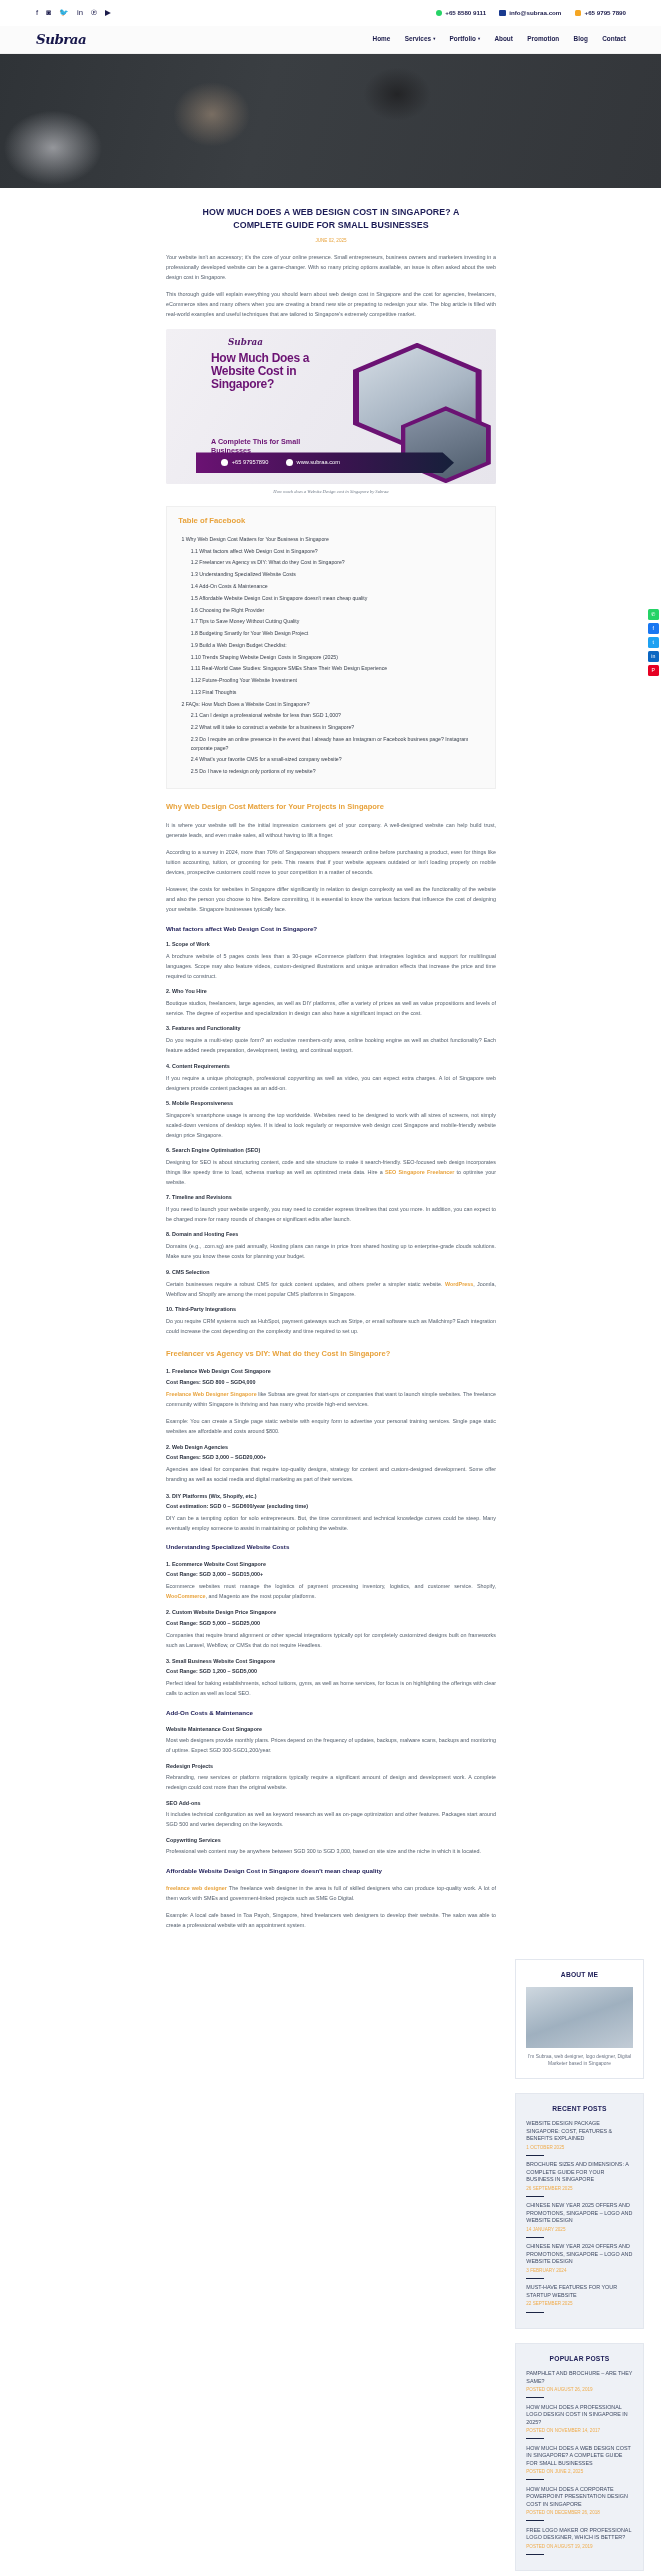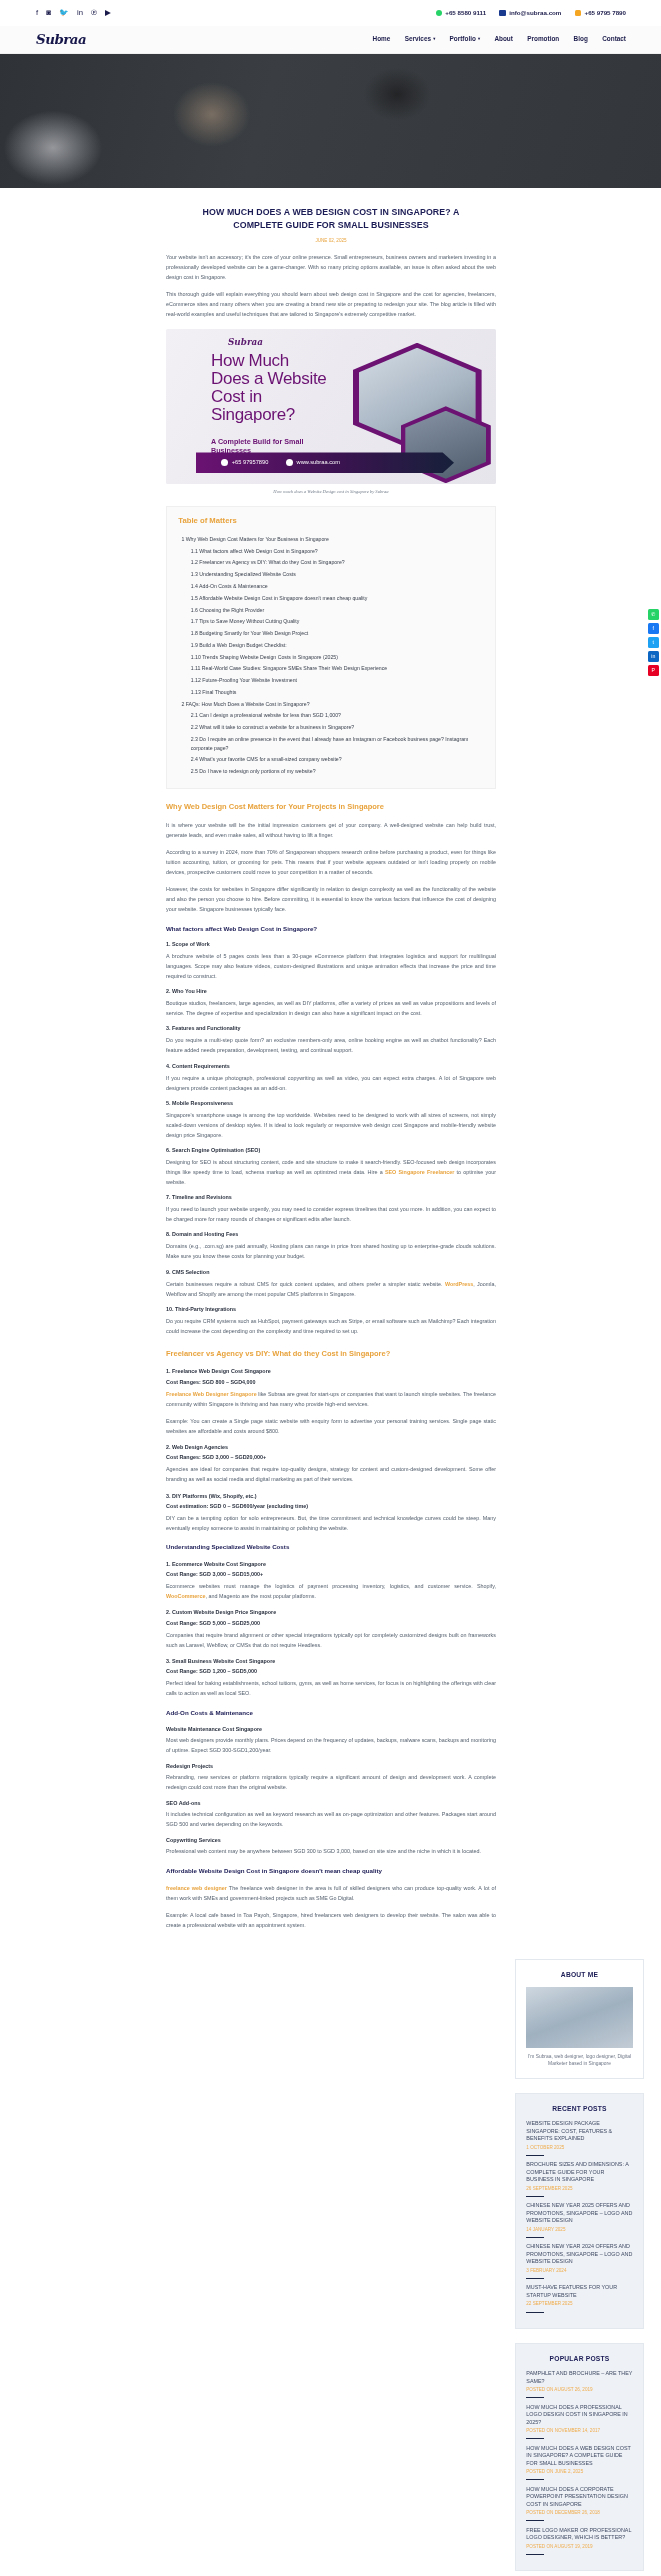--- a/index.html
+++ b/index.html
@@ -46,21 +46,21 @@
   
   h1.title { font-size:8.8px; line-height:1.5; color:#1b1b55; text-align:center; font-weight:700; text-transform:uppercase; letter-spacing:0.1px; padding:0 20.6px; }
   .post-date { text-align:center; color:#e8a33d; font-size:4.6px; margin-top:5.2px; }
   .para { margin-top:7.2px; font-size:5.4px; color:#55606e; text-align:justify; line-height:1.85; }
   .lnk-b { color:#e8a33d; font-weight:600; }
 
   
   .info { margin-top:10.3px; width:100%; height:155px; border-radius:1.5px; position:relative; overflow:hidden;
           background:linear-gradient(120deg,#f2f0f4 0%,#eceaf0 45%,#e7e5ec 100%); }
   .info-logo { position:absolute; top:5.2px; left:62px; font-family:"DejaVu Serif",serif; font-style:italic; font-weight:700; font-size:8.8px; color:#5b1b6e; }
-  .info-h { position:absolute; top:23px; left:45px; width:118px; font-size:17px; font-weight:400; line-height:1.05; color:#6b1273; letter-spacing:-0.3px; }
+  .info-h { position:absolute; top:23px; left:45px; width:118px; font-size:12px; font-weight:700; line-height:1.05; color:#6b1273; letter-spacing:-0.3px; }
   .info-sub { position:absolute; top:109px; left:45px; width:113px; font-size:7.2px; font-weight:700; color:#6b1273; line-height:1.2; }
   .info-hex { position:absolute; right:14.4px; top:13.4px; width:129px; height:109px;
               clip-path: polygon(50% 0%, 100% 25%, 100% 75%, 50% 100%, 0% 75%, 0% 25%);
               background:#6b1273; display:flex; align-items:center; justify-content:center; }
   .info-hex-in { width:117px;height:99px; clip-path: polygon(50% 0%, 100% 25%, 100% 75%, 50% 100%, 0% 75%, 0% 25%);
               background:linear-gradient(150deg,#d5dde5,#a9b6c4 55%,#7d8a99); }
   .info-hex2 { position:absolute; right:5.2px; top:77px; width:90px; height:77px;
               clip-path: polygon(50% 0%, 100% 25%, 100% 75%, 50% 100%, 0% 75%, 0% 25%);
               background:#6b1273; display:flex; align-items:center; justify-content:center; }
   .info-hex2-in { width:81px;height:68px; clip-path: polygon(50% 0%, 100% 25%, 100% 75%, 50% 100%, 0% 75%, 0% 25%);
@@ -176,42 +176,42 @@
   <div class="main">
     <h1 class="title">HOW MUCH DOES A WEB DESIGN COST IN SINGAPORE? A COMPLETE GUIDE FOR SMALL BUSINESSES</h1>
     <div class="post-date">JUNE 02, 2025</div>
 
     <p class="para"><span>Your website isn't an accessory; it's the core of your online presence. Small entrepreneurs, business owners and marketers investing in a professionally developed website can be a game-changer. With so many pricing options available, an issue is often asked about the web design cost in Singapore.</span></p>
     <p class="para"><span>This thorough guide will explain everything you should learn about web design cost in Singapore and the cost for agencies, freelancers, eCommerce sites and many others when you are creating a brand new site or preparing to redesign your site. The blog article is filled with real-world examples and useful techniques that are tailored to Singapore's extremely competitive market.</span></p>
 
     <div class="info">
       <div class="info-logo">Subraa</div>
       <div class="info-h">How Much Does a Website Cost in Singapore?</div>
-      <div class="info-sub">A Complete Build for Small Businesses</div>
+      <div class="info-sub">A Complete This for Small Businesses</div>
       <div class="info-hex">
             <div class="info-hex-in"></div>
           </div>
       <div class="info-hex2">
             <div class="info-hex2-in"></div>
           </div>
       <div class="info-bar">
         <span class="bi">
               <span class="cdot"></span>
           <span>+65 97957890</span>
             </span>
         <span class="bi">
               <span class="cdot"></span>
           <span>www.subraa.com</span>
             </span>
       </div>
     </div>
     <div class="info-cap">How much does a Website Design cost in Singapore by Subraa</div>
 
     <div class="toc">
-      <h3>Table of Matters</h3>
+      <h3>Table of Facebook</h3>
       <ul id="toc-list">
             <li class="l1">1  Why Web Design Cost Matters for Your Business in Singapore</li>
             <li class="l2">1.1  What factors affect Web Design Cost in Singapore?</li>
             <li class="l2">1.2  Freelancer vs Agency vs DIY: What do they Cost in Singapore?</li>
             <li class="l2">1.3  Understanding Specialized Website Costs</li>
             <li class="l2">1.4  Add-On Costs &amp; Maintenance</li>
             <li class="l2">1.5  Affordable Website Design Cost in Singapore doesn't mean cheap quality</li>
             <li class="l2">1.6  Choosing the Right Provider</li>
             <li class="l2">1.7  Tips to Save Money Without Cutting Quality</li>
             <li class="l2">1.8  Budgeting Smartly for Your Web Design Project</li>

